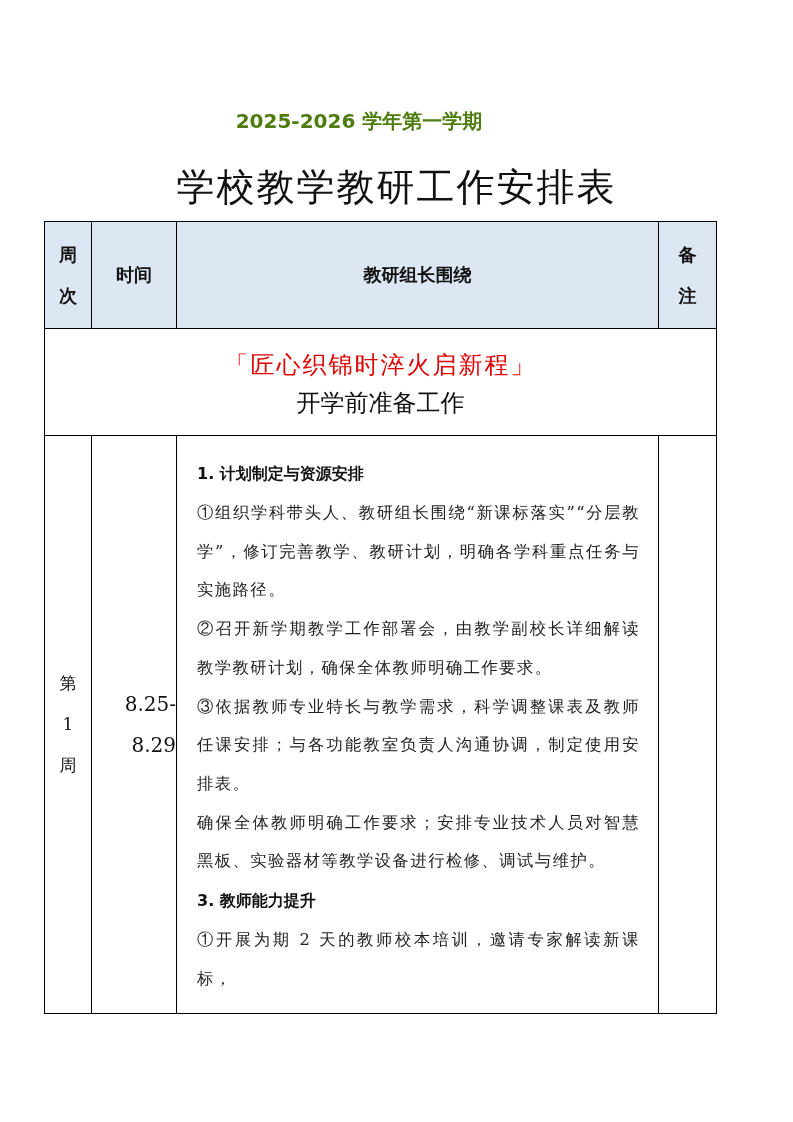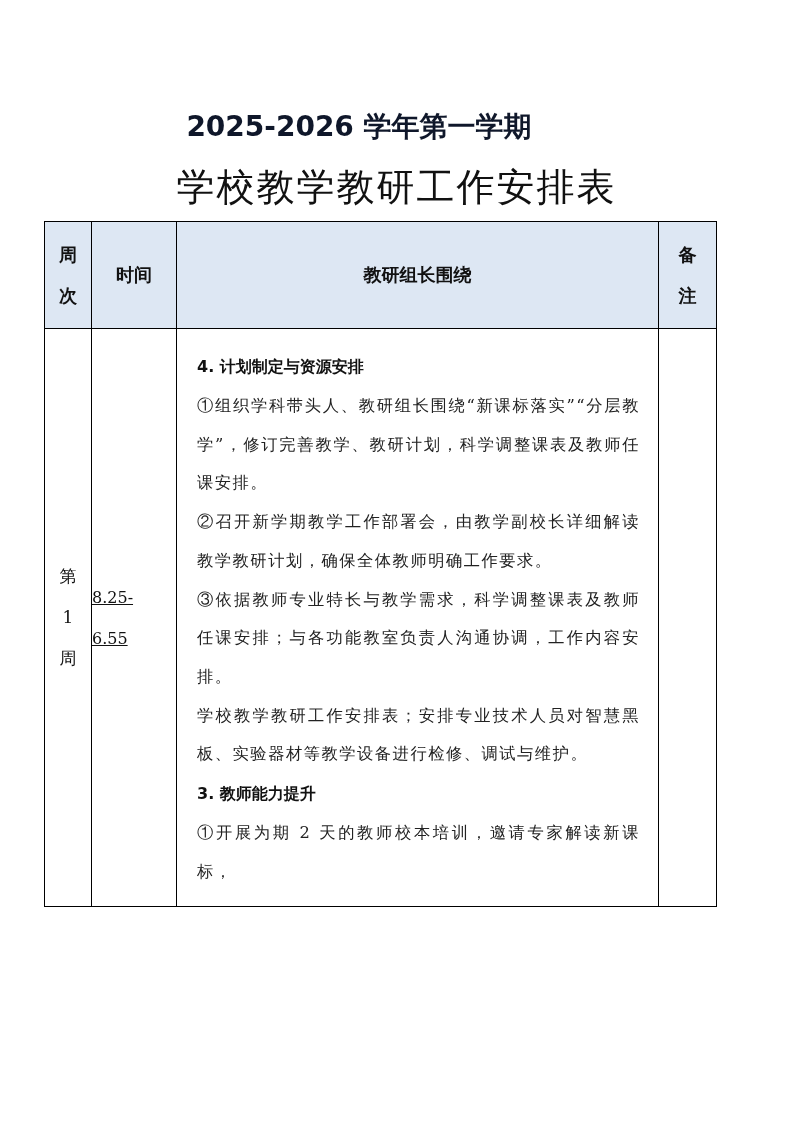--- a/index.html
+++ b/index.html
@@ -1,33 +1,33 @@
 <!DOCTYPE html>
 <html><head>
   <meta charset="utf-8">
   <style>
     html, body { margin: 0; padding: 0; background: #ffffff; }
     body { width: 793px; height: 1122px; position: relative; overflow: hidden;
       font-family: "DejaVu Serif", "Liberation Serif", serif; color: #111; }
     .title1 { position: absolute; top: 108px; left: 0; width: 718px; text-align: center;
-      font-family: "DejaVu Sans", "Liberation Sans", sans-serif; font-size: 28px; font-weight: bold; letter-spacing: 0px; color: #0f172a; }
+      font-family: "DejaVu Sans", "Liberation Sans", sans-serif; font-size: 20px; font-weight: bold; letter-spacing: 0px; color: #4d7c0f; }
     .title2 { position: absolute; top: 162px; left: 0; width: 793px; text-align: center;
       font-family: Liberation Sans, sans-serif; font-size: 38px; letter-spacing: 2px; color: #111; }
     table.sched { position: absolute; top: 221px; left: 44px; width: 672px; border-collapse: collapse; table-layout: fixed; }
     table.sched td, table.sched th { border: 1.3px solid #000; padding: 0; vertical-align: middle; }
     .hdr th { background: #dde7f3; height: 106px; font-family: "DejaVu Sans", "Liberation Sans", sans-serif; font-weight: bold; font-size: 18px; color: #111; text-align: center; }
     .vtext { display: inline-block; line-height: 41px; }
     .vtext span { display: block; }
     .banner td { height: 106px; text-align: center; }
     .banner .red { color: #e00000; font-size: 24px; font-family: "DejaVu Serif", "Liberation Serif", serif; letter-spacing: 2px; margin-top: 4px; }
     .banner .sub { color: #111; font-size: 24px; margin-top: 6px; }
     .content-row td { height: 559px; }
     .week { text-align: center; font-size: 17px; }
     .week .vtext { line-height: 41px; }
-    .time { text-align: left; font-size: 16px; line-height: 41px; text-decoration: underline; }
+    .time { text-align: right; font-size: 20px; line-height: 41px; }
     .work { vertical-align: top !important; padding: 18px 18px 0 20px !important; overflow: hidden; }
     .work .head { font-family: "DejaVu Sans", "Liberation Sans", sans-serif; font-weight: bold; font-size: 16px; line-height: 40px; color: #111; }
     .work .para { font-size: 16.3px; line-height: 38.7px; letter-spacing: 1.5px; color: #222; text-align: justify; }
   </style>
 </head>
 <body>
 
 <div class="title1">2025-2026 学年第一学期</div>
 <div class="title2">学校教学教研工作安排表</div>
 
@@ -48,37 +48,43 @@
     </th>
     <th>时间</th>
     <th>教研组长围绕</th>
     <th>
       <span class="vtext">
         <span>备</span>
         <span>注</span>
       </span>
     </th>
   </tr>
+  <tr class="banner">
+    <td colspan="4">
+      <div class="red">「匠心织锦时淬火启新程」</div>
+      <div class="sub">开学前准备工作</div>
+    </td>
+  </tr>
   <tr class="content-row">
     <td class="week">
       <span class="vtext">
         <span>第</span>
         <span>1</span>
         <span>周</span>
       </span>
     </td>
     <td class="time">
       <div>8.25-</div>
-      <div>6.55</div>
+      <div>8.29</div>
     </td>
     <td class="work">
-      <div class="head">4. 计划制定与资源安排</div>
-      <div class="para">①组织学科带头人、教研组长围绕“新课标落实”“分层教学”，修订完善教学、教研计划，科学调整课表及教师任课安排。</div>
+      <div class="head">1. 计划制定与资源安排</div>
+      <div class="para">①组织学科带头人、教研组长围绕“新课标落实”“分层教学”，修订完善教学、教研计划，明确各学科重点任务与实施路径。</div>
       <div class="para">②召开新学期教学工作部署会，由教学副校长详细解读教学教研计划，确保全体教师明确工作要求。</div>
-      <div class="para">③依据教师专业特长与教学需求，科学调整课表及教师任课安排；与各功能教室负责人沟通协调，工作内容安排。</div>
-      <div class="para">学校教学教研工作安排表；安排专业技术人员对智慧黑板、实验器材等教学设备进行检修、调试与维护。</div>
+      <div class="para">③依据教师专业特长与教学需求，科学调整课表及教师任课安排；与各功能教室负责人沟通协调，制定使用安排表。</div>
+      <div class="para">确保全体教师明确工作要求；安排专业技术人员对智慧黑板、实验器材等教学设备进行检修、调试与维护。</div>
       <div class="head">3. 教师能力提升</div>
       <div class="para">①开展为期 2 天的教师校本培训，邀请专家解读新课标，</div>
     </td>
     <td class="remarks"></td>
   </tr>
 </tbody>
   </table>
 
 </body></html>

